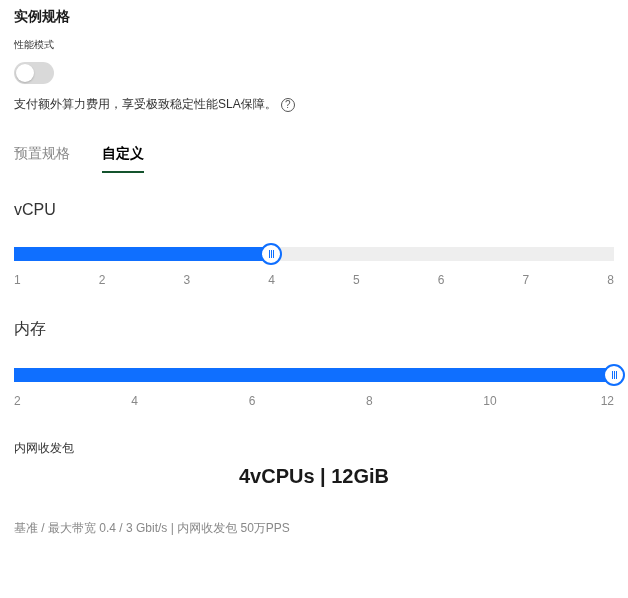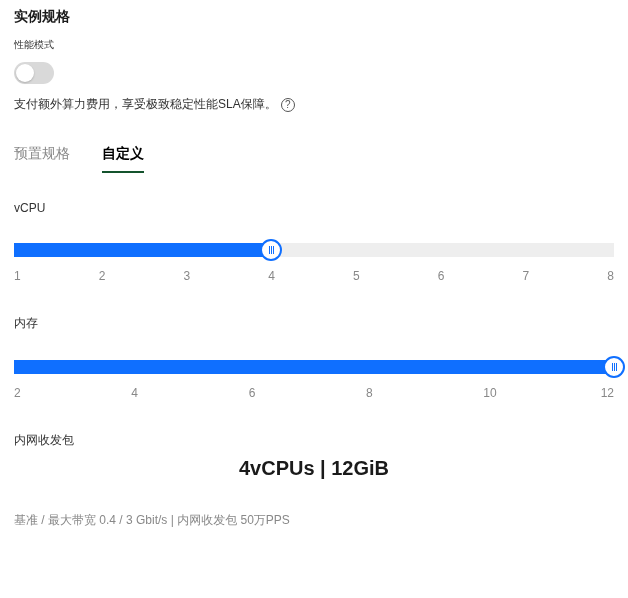--- a/index.html
+++ b/index.html
@@ -72,21 +72,21 @@
     padding-bottom: 8px;
     cursor: pointer;
     color: #888;
   }
   .tab.active {
     color: #000;
     font-weight: 600;
     border-bottom: 2px solid #14532d;
   }
   .field-label {
-    font-size: 12px;
+    font-size: 16px;
     color: #333;
     margin-bottom: 28px;
   }
   .slider-wrap {
     position: relative;
     margin-bottom: 12px;
   }
   .slider-track {
     height: 14px;
     background: #eee;

